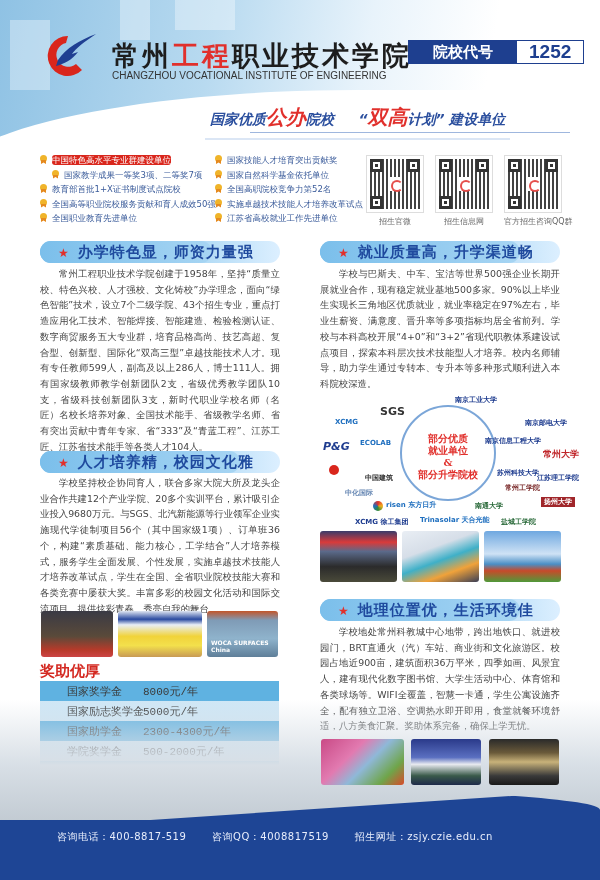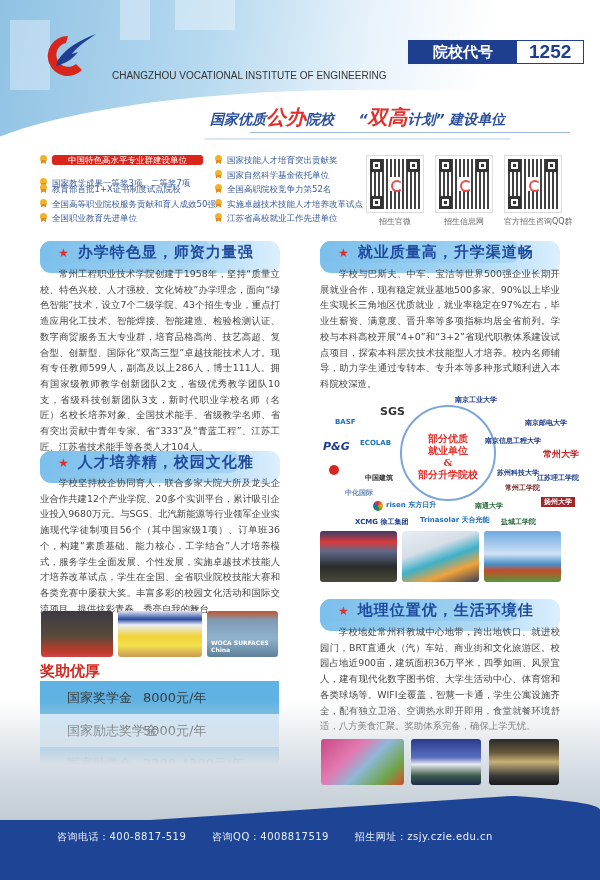--- a/index.html
+++ b/index.html
@@ -22,52 +22,52 @@
   .slogan .red { color: #e1302c; font-size: 20px; }
   .slogan-line1 { position: absolute; left: 250px; top: 132px; width: 320px; height: 1px; background: #9fb7de; }
   .slogan-line2 { position: absolute; left: 205px; top: 138px; width: 305px; height: 2px; background: #dbe6f5; }
 
   
   .honors { position: absolute; left: 40px; top: 153px; }
   .honor { position: absolute; font-size: 8.5px; color: #3a5b9a; white-space: nowrap; height: 14px; line-height: 14px; }
   .honor .medal { display: inline-block; width: 7px; height: 9px; margin-right: 5px; vertical-align: -1px; position: relative; }
   .honor .medal::before { content: ""; position: absolute; left: 0; top: 0; width: 7px; height: 7px; border-radius: 50%; background: #f0b42a; }
   .honor .medal::after { content: ""; position: absolute; left: 1px; top: 5px; width: 5px; height: 4px; background: #e58a1f; clip-path: polygon(0 0,100% 0,100% 100%,50% 60%,0 100%); }
-  .honor.hl span.txt { background: #d9261c; color: #fff; padding: 0 16px; border-radius: 3px; }
+  .honor.hl span.txt { background: #d9261c; color: #fff; padding: 0 0; border-radius: 3px; }
 
   
   .qr { position: absolute; top: 155px; width: 58px; text-align: center; }
   .qr .code { width: 58px; height: 58px; border: 1px solid #ddd; padding: 3px; background: #fff; }
   .qr .code .grid { width: 100%; height: 100%; position: relative;
     background:
       repeating-linear-gradient(90deg, #222 0 2px, transparent 2px 4px),
       repeating-linear-gradient(0deg, #fff 0 3px, transparent 3px 5px);
     background-color: #fff; opacity: 0.85; }
   .qr .code .grid .eye { position: absolute; width: 13px; height: 13px; border: 3px solid #111; background: #fff; }
   .qr .code .grid .eye::after { content: ""; position: absolute; left: 2px; top: 2px; width: 3px; height: 3px; background: #111; }
   .qr .code .grid .center { position: absolute; left: 18px; top: 18px; width: 14px; height: 14px; background: #fff; border-radius: 2px; }
   .qr .code .grid .center::after { content: ""; position: absolute; left: 3px; top: 3px; width: 8px; height: 8px; border-radius: 50%; border: 2px solid #e1302c; border-right-color: transparent; }
   .qr .cap { font-size: 8px; color: #666; margin-top: 3px; white-space: nowrap; }
 
   
-  .pill { position: absolute; height: 32px; border-radius: 11px;
+  .pill { position: absolute; height: 22px; border-radius: 11px;
     background: linear-gradient(90deg, #7cc0ec 0%, #a8d6f3 60%, #dcefff 100%); }
   .pill .inner { position: absolute; left: 0; top: 0; height: 22px; border-radius: 11px; background: linear-gradient(90deg, #7bbfeb, #a7d5f3); }
   .pill .title { position: absolute; left: 18px; top: 0; line-height: 22px; font-size: 15px; font-weight: bold; color: #1f4a9e; white-space: nowrap; letter-spacing: 1px; }
   .pill .star { color: #e1302c; font-size: 12px; margin-right: 8px; }
 
   .para { position: absolute; font-size: 9.4px; line-height: 15.7px; color: #444; text-align: justify; text-indent: 2em; }
 
   
   .photo { position: absolute; border-radius: 3px; overflow: hidden; }
 
   
   .sch-title { position: absolute; left: 40px; top: 662px; font-size: 15px; font-weight: bold; color: #d42a22; font-family: "DejaVu Serif", serif; }
   .sch-table { position: absolute; left: 40px; top: 681px; width: 239px; }
-  .sch-row { height: 33px; display: flex; align-items: center; font-size: 13px; color: #3a3a3a; margin-bottom: 0; }
+  .sch-row { height: 20px; display: flex; align-items: center; font-size: 11px; color: #3a3a3a; margin-bottom: 0; font-family: Liberation Mono, monospace; }
   .sch-row.dark { background: #5fb2e1; }
   .sch-row.light { background: #cfe7f6; }
   .sch-row .n { width: 100px; padding-left: 27px; white-space: nowrap; }
   .sch-row .v { padding-left: 3px; white-space: nowrap; }
 
   
   .partners { position: absolute; left: 315px; top: 393px; width: 270px; height: 135px; }
   .partners .circle { position: absolute; left: 85px; top: 12px; width: 96px; height: 96px; border-radius: 50%; border: 2px solid #7ba6d8; background: #fff; }
   .partners .circle .txt { position: absolute; left: 0; top: 26px; width: 100%; text-align: center; font-size: 10px; line-height: 12px; font-weight: bold; color: #e1302c; font-family: "DejaVu Serif", serif; }
   .partners .lg { position: absolute; font-size: 7px; white-space: nowrap; font-weight: bold; text-align: right; }
@@ -87,38 +87,39 @@
 <div class="header">
   <div class="bldg" style="left:10px;top:20px;width:40px;height:70px;"></div>
   <div class="bldg" style="left:120px;top:0;width:30px;height:40px;"></div>
   <div class="bldg" style="left:175px;top:0;width:60px;height:30px;"></div>
   <div class="swoosh"></div>
 
   <svg class="logo" viewBox="0 0 58 50">
     <path d="M30 6 A20 20 0 1 0 44 40 L38 34 A12 12 0 1 1 28 13 Z" fill="#d9261c"></path>
     <path d="M20 30 C28 18 42 10 58 4 C46 12 38 18 34 24 L40 22 C34 30 26 34 18 36 Z" fill="#1f3f92"></path>
   </svg>
+  <div class="school-name"><span>常州</span><span class="red">工程</span><span>职业技术学院</span></div>
   <div class="school-en">CHANGZHOU VOCATIONAL INSTITUTE OF ENGINEERING</div>
 
   <div class="code-box">
     <span class="lbl">院校代号</span>
     <span class="num">1252</span>
   </div>
 
   <div class="slogan">
     <span>国家优质</span><span class="red">公办</span><span>院校</span>
     &nbsp;&nbsp;&nbsp;&nbsp;<span>“</span><span class="red">双高</span><span>计划” 建设单位</span>
   </div>
   <div class="slogan-line1"></div>
   <div class="slogan-line2"></div>
 </div>
 
 <div class="honors">
   <div class="honor hl" style="left:0;top:0;"><span class="medal"></span><span class="txt">中国特色高水平专业群建设单位</span></div>
-  <div class="honor" style="left:0;top:14.5px;margin-top:8px;"><span class="medal"></span><span class="txt">国家教学成果一等奖3项、二等奖7项</span></div>
+  <div class="honor" style="left:12px;top:14.5px;"><span class="medal"></span><span class="txt">国家教学成果一等奖3项、二等奖7项</span></div>
   <div class="honor" style="left:0;top:29px;"><span class="medal"></span><span class="txt">教育部首批1+X证书制度试点院校</span></div>
   <div class="honor" style="left:0;top:43.5px;"><span class="medal"></span><span class="txt">全国高等职业院校服务贡献和育人成效50强</span></div>
   <div class="honor" style="left:0;top:58px;"><span class="medal"></span><span class="txt">全国职业教育先进单位</span></div>
 
   <div class="honor" style="left:175px;top:0;"><span class="medal"></span><span class="txt">国家技能人才培育突出贡献奖</span></div>
   <div class="honor" style="left:175px;top:14.5px;"><span class="medal"></span><span class="txt">国家自然科学基金依托单位</span></div>
   <div class="honor" style="left:175px;top:29px;"><span class="medal"></span><span class="txt">全国高职院校竞争力第52名</span></div>
   <div class="honor" style="left:175px;top:43.5px;"><span class="medal"></span><span class="txt">实施卓越技术技能人才培养改革试点</span></div>
   <div class="honor" style="left:175px;top:58px;font-family:Liberation Serif, serif;"><span class="medal"></span><span class="txt">江苏省高校就业工作先进单位</span></div>
 </div>
@@ -219,21 +220,21 @@
 
 <div class="partners">
   <div class="circle">
     <div class="txt">
       <div>部分优质</div>
       <div>就业单位</div>
       <div>&amp;</div>
       <div>部分升学院校</div>
     </div>
   </div>
-  <span class="lg" style="left:20px;top:25px;color:#1f6fbf;">BASF</span>
+  <span class="lg" style="left:20px;top:25px;color:#1f6fbf;">XCMG</span>
   <span class="lg" style="left:65px;top:12px;color:#333;font-size:11px;">SGS</span>
   <span class="lg" style="left:8px;top:47px;color:#1e3c8f;font-size:11px;font-style:italic;">P&amp;G</span>
   <span class="lg" style="left:45px;top:46px;color:#1f6fbf;">ECOLAB</span>
   <span class="dot" style="left:14px;top:72px;background:#d9261c;"></span>
   <span class="lg" style="left:50px;top:80px;color:#333;">中国建筑</span>
   <span class="lg" style="left:30px;top:95px;color:#6a8ab5;">中化国际</span>
   <span class="dot" style="left:58px;top:108px;background:conic-gradient(#e1302c,#f2b01e,#2f8a3a,#1f6fbf,#e1302c);"></span>
   <span class="lg" style="left:71px;top:107px;color:#1f6fbf;">risen 东方日升</span>
   <span class="lg" style="left:40px;top:124px;color:#1e3c8f;">XCMG 徐工集团</span>
   <span class="lg" style="left:105px;top:122px;color:#1f6fbf;">Trinasolar 天合光能</span>

